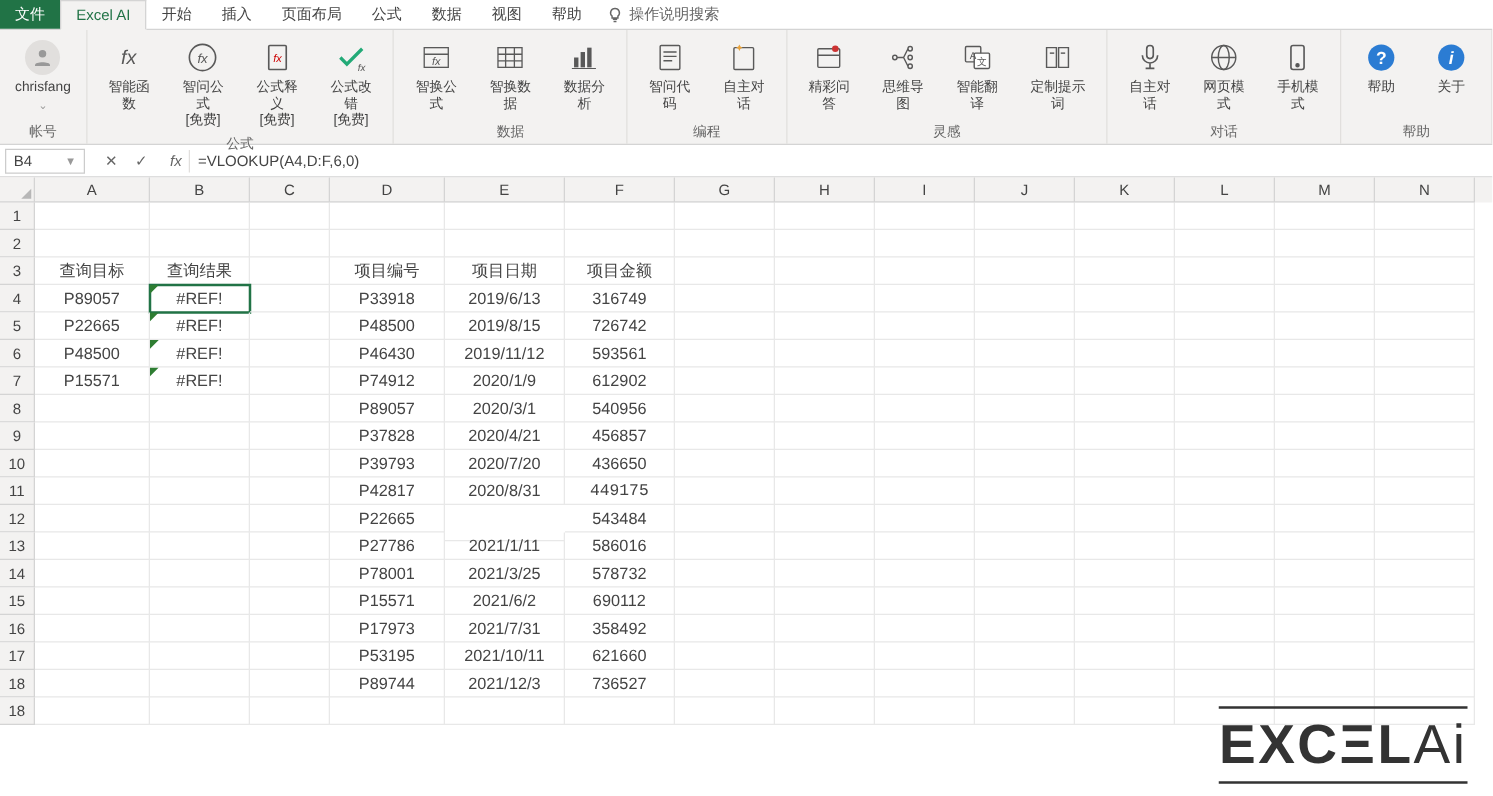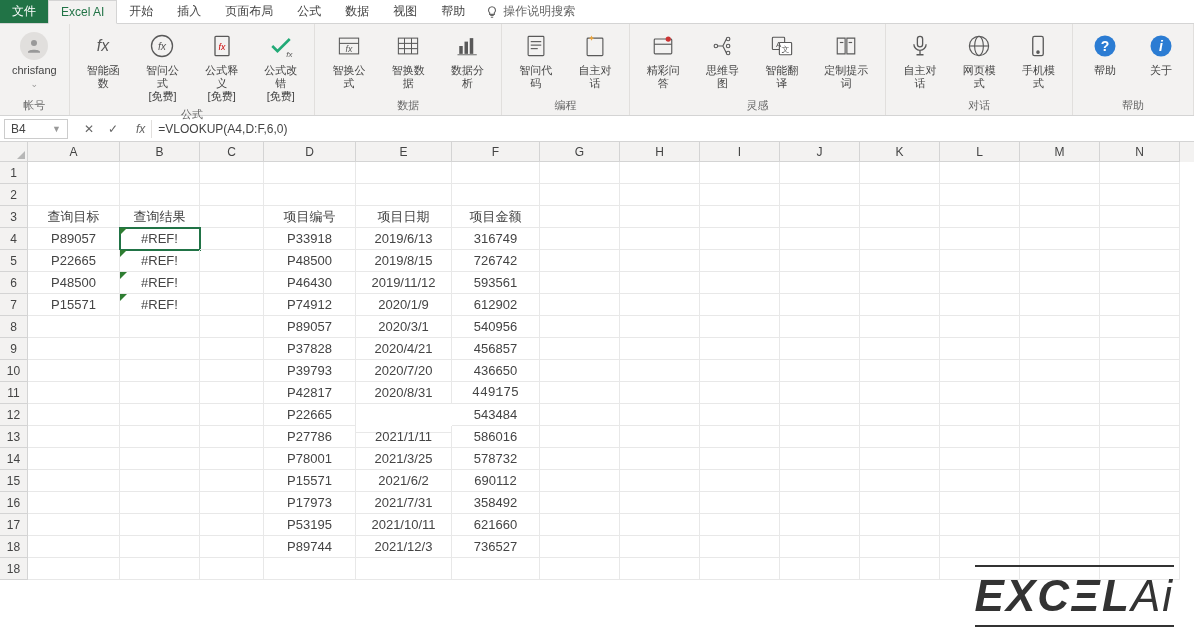--- a/index.html
+++ b/index.html
@@ -660,18 +660,18 @@
         <div class="cell" style="width: 80px;"></div>
         <div class="cell" style="width: 80px;"></div>
         <div class="cell" style="width: 80px;"></div>
         <div class="cell" style="width: 80px;"></div>
         <div class="cell" style="width: 80px;"></div>
       </div>
     </div>
 </div>
 
 <div class="watermark">
-  <div style="position:relative;padding:6px 0;font-style:italic;">
+  <div style="position:relative;padding:6px 0;">
     <div style="position:absolute;left:0;right:0;top:0;border-top:2px solid #333;"></div>
     <span>EXCΞL</span><span style="font-weight:400">Ai</span>
     <div style="position:absolute;left:0;right:0;bottom:0;border-bottom:2px solid #333;"></div>
   </div>
 </div>
 
 </body></html>

